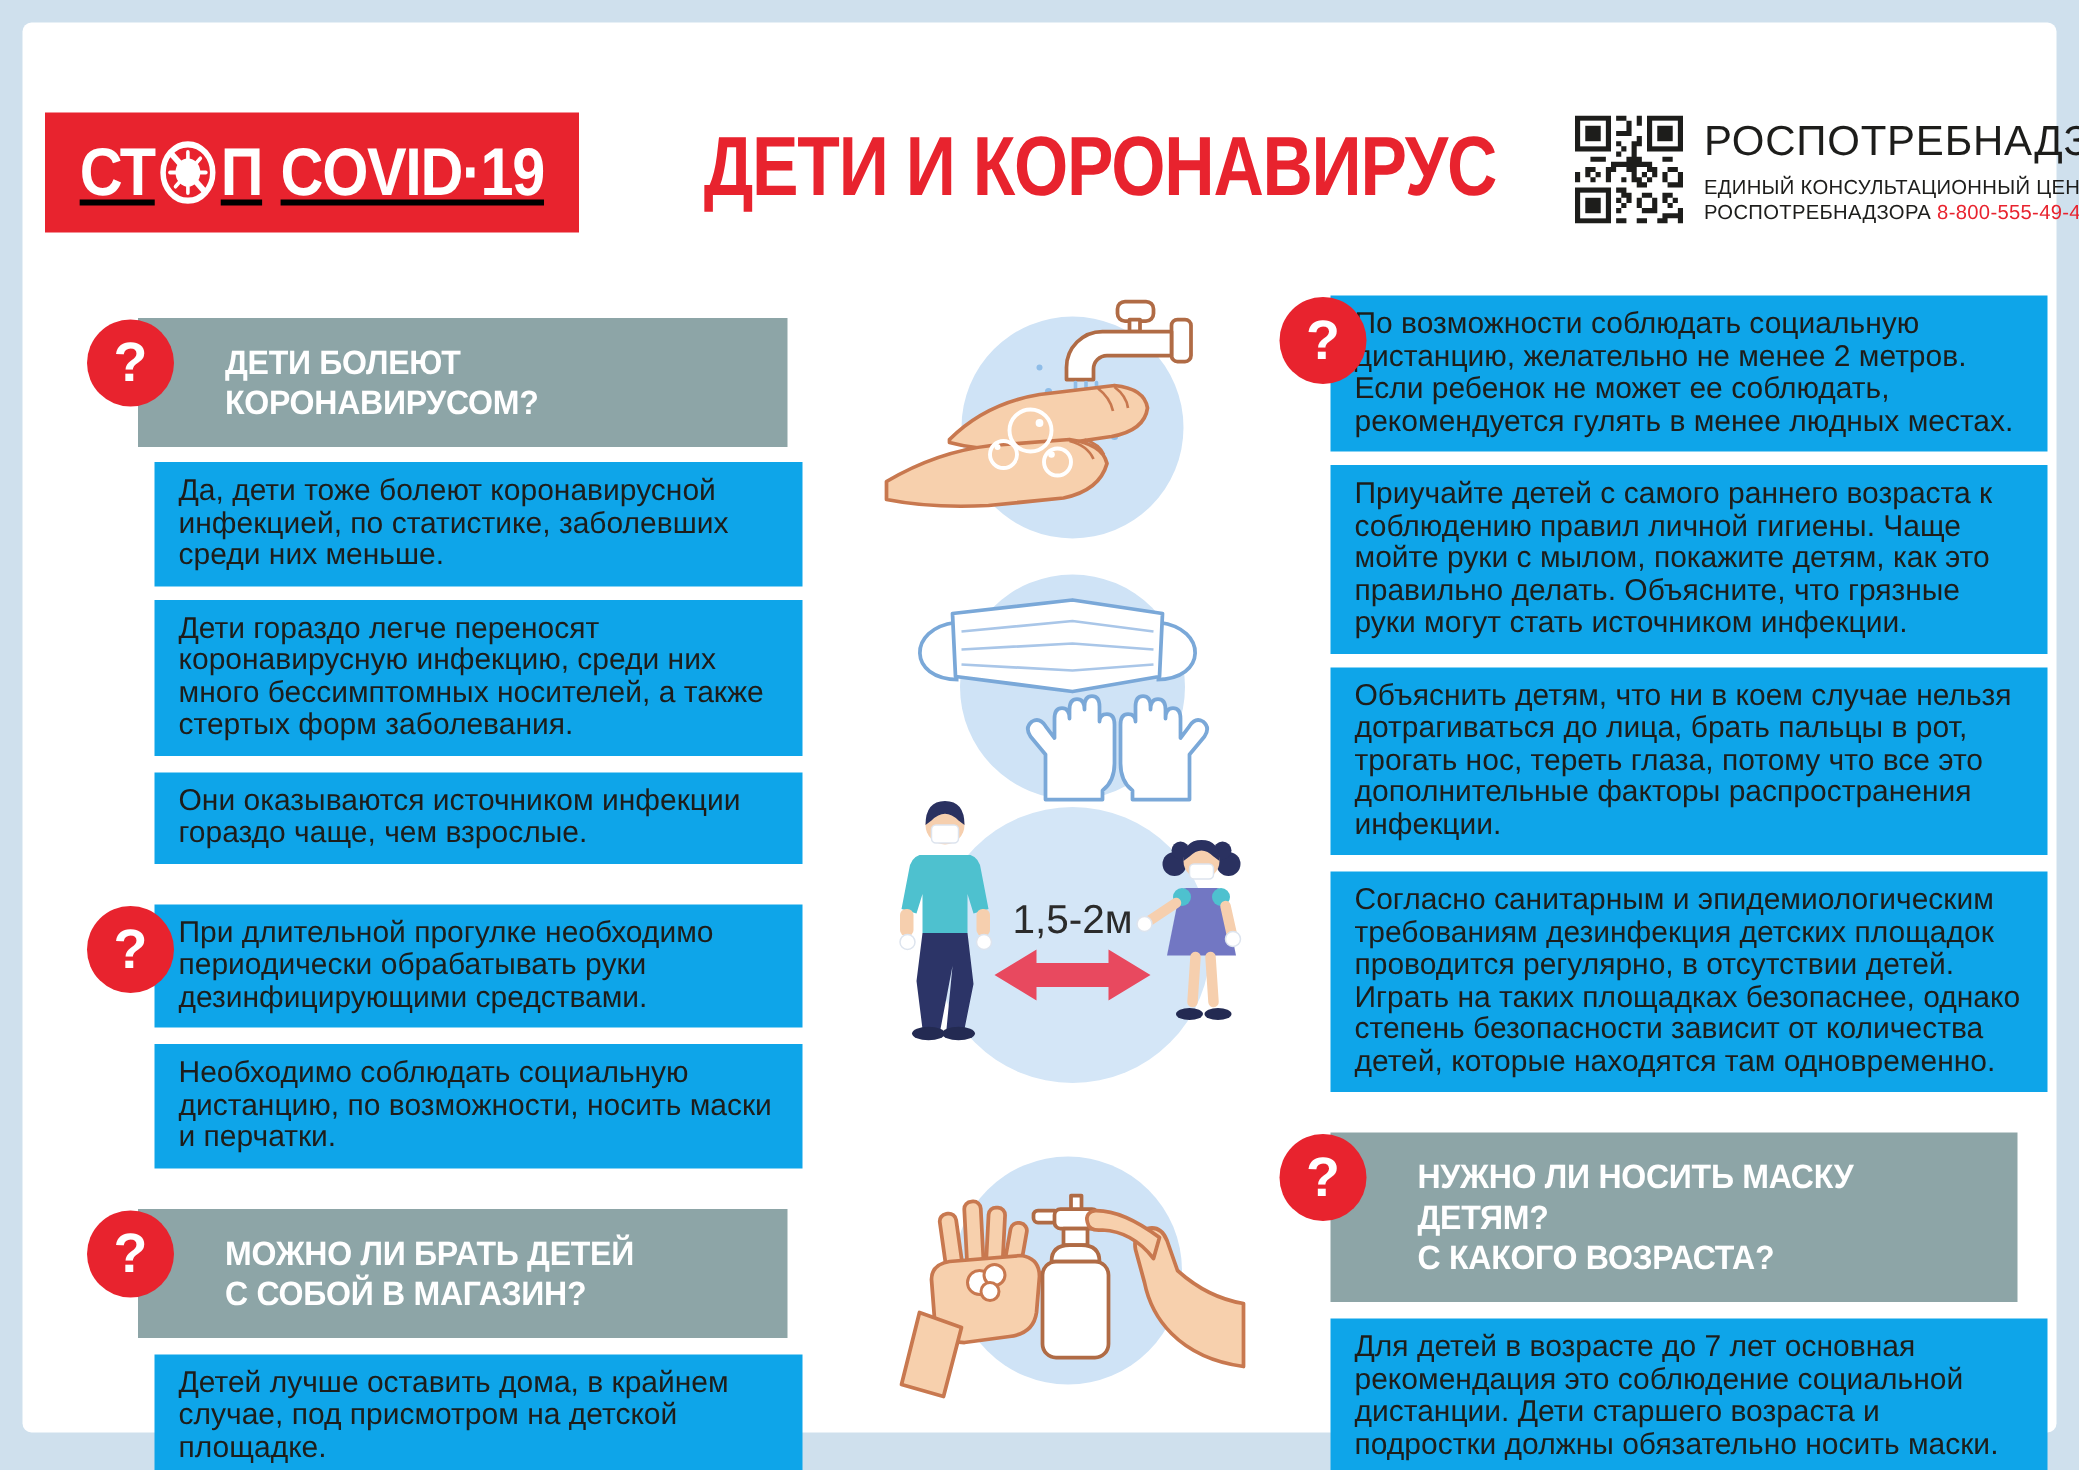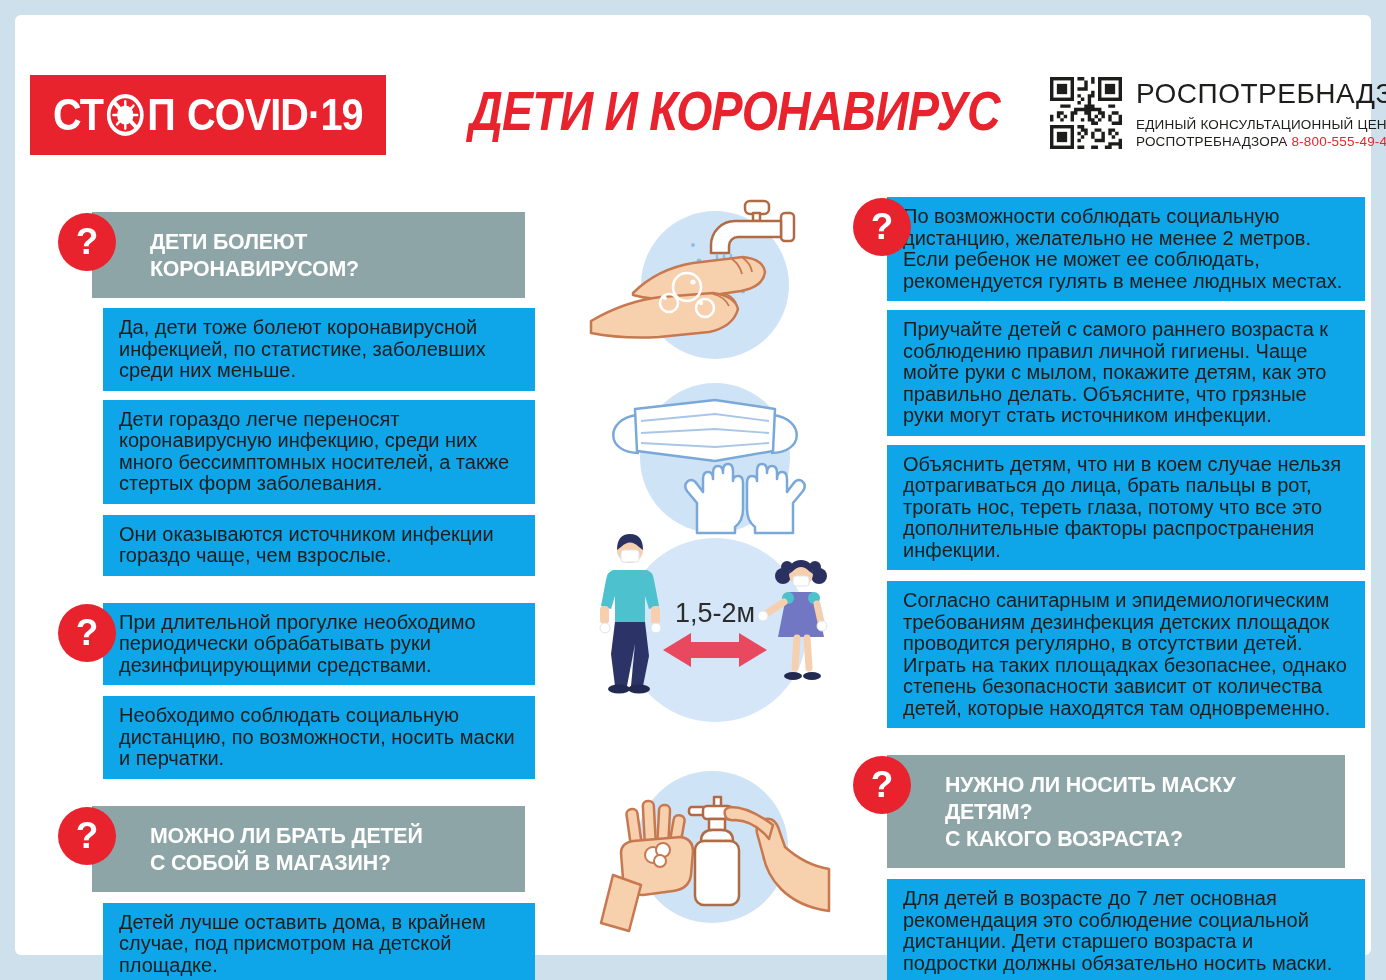--- a/index.html
+++ b/index.html
@@ -3,25 +3,25 @@
 <meta charset="utf-8">
 <style>
   html,body{margin:0;padding:0;}
   body{width:1386px;height:980px;background:#cfe0ed;position:relative;overflow:hidden;
        font-family:"Liberation Sans","DejaVu Sans",sans-serif;}
   .page{position:absolute;inset:0;}
   .poster{position:absolute;left:15px;top:15px;width:1356px;height:940px;background:#ffffff;border-radius:6px;}
 
   
   .banner{position:absolute;left:15px;top:60px;width:356px;height:80px;background:#e8232e;
-          display:flex;justify-content:center;}
+          display:flex;justify-content:center;text-decoration:underline;}
   .banner-inner{display:flex;align-items:center;gap:2px;color:#fff;font-weight:bold;font-size:45px;
                 letter-spacing:-1px;transform:scaleX(.88);transform-origin:50% 50%;white-space:nowrap;}
   .banner-covid{margin-left:12px;}
-  .main-title{position:absolute;left:400px;top:66px;width:590px;text-align:left;font-style:italic;}
+  .main-title{position:absolute;left:400px;top:66px;width:590px;text-align:left;}
   .main-title span{display:inline-block;color:#e8232e;font-weight:bold;font-size:56px;line-height:60px;
                    letter-spacing:-1px;transform:scaleX(.83);white-space:nowrap;}
   .agency{position:absolute;left:1035px;top:62px;display:flex;gap:14px;}
   .qr{width:72px;height:72px;flex:0 0 auto;}
   .agency-text{padding-top:2px;color:#1d1d1b;}
   .agency-name{font-size:28px;line-height:30px;letter-spacing:.5px;}
   .agency-sub{margin-top:7px;font-size:13.5px;line-height:17px;letter-spacing:.2px;}
   .phone{color:#e8232e;}
 
   

